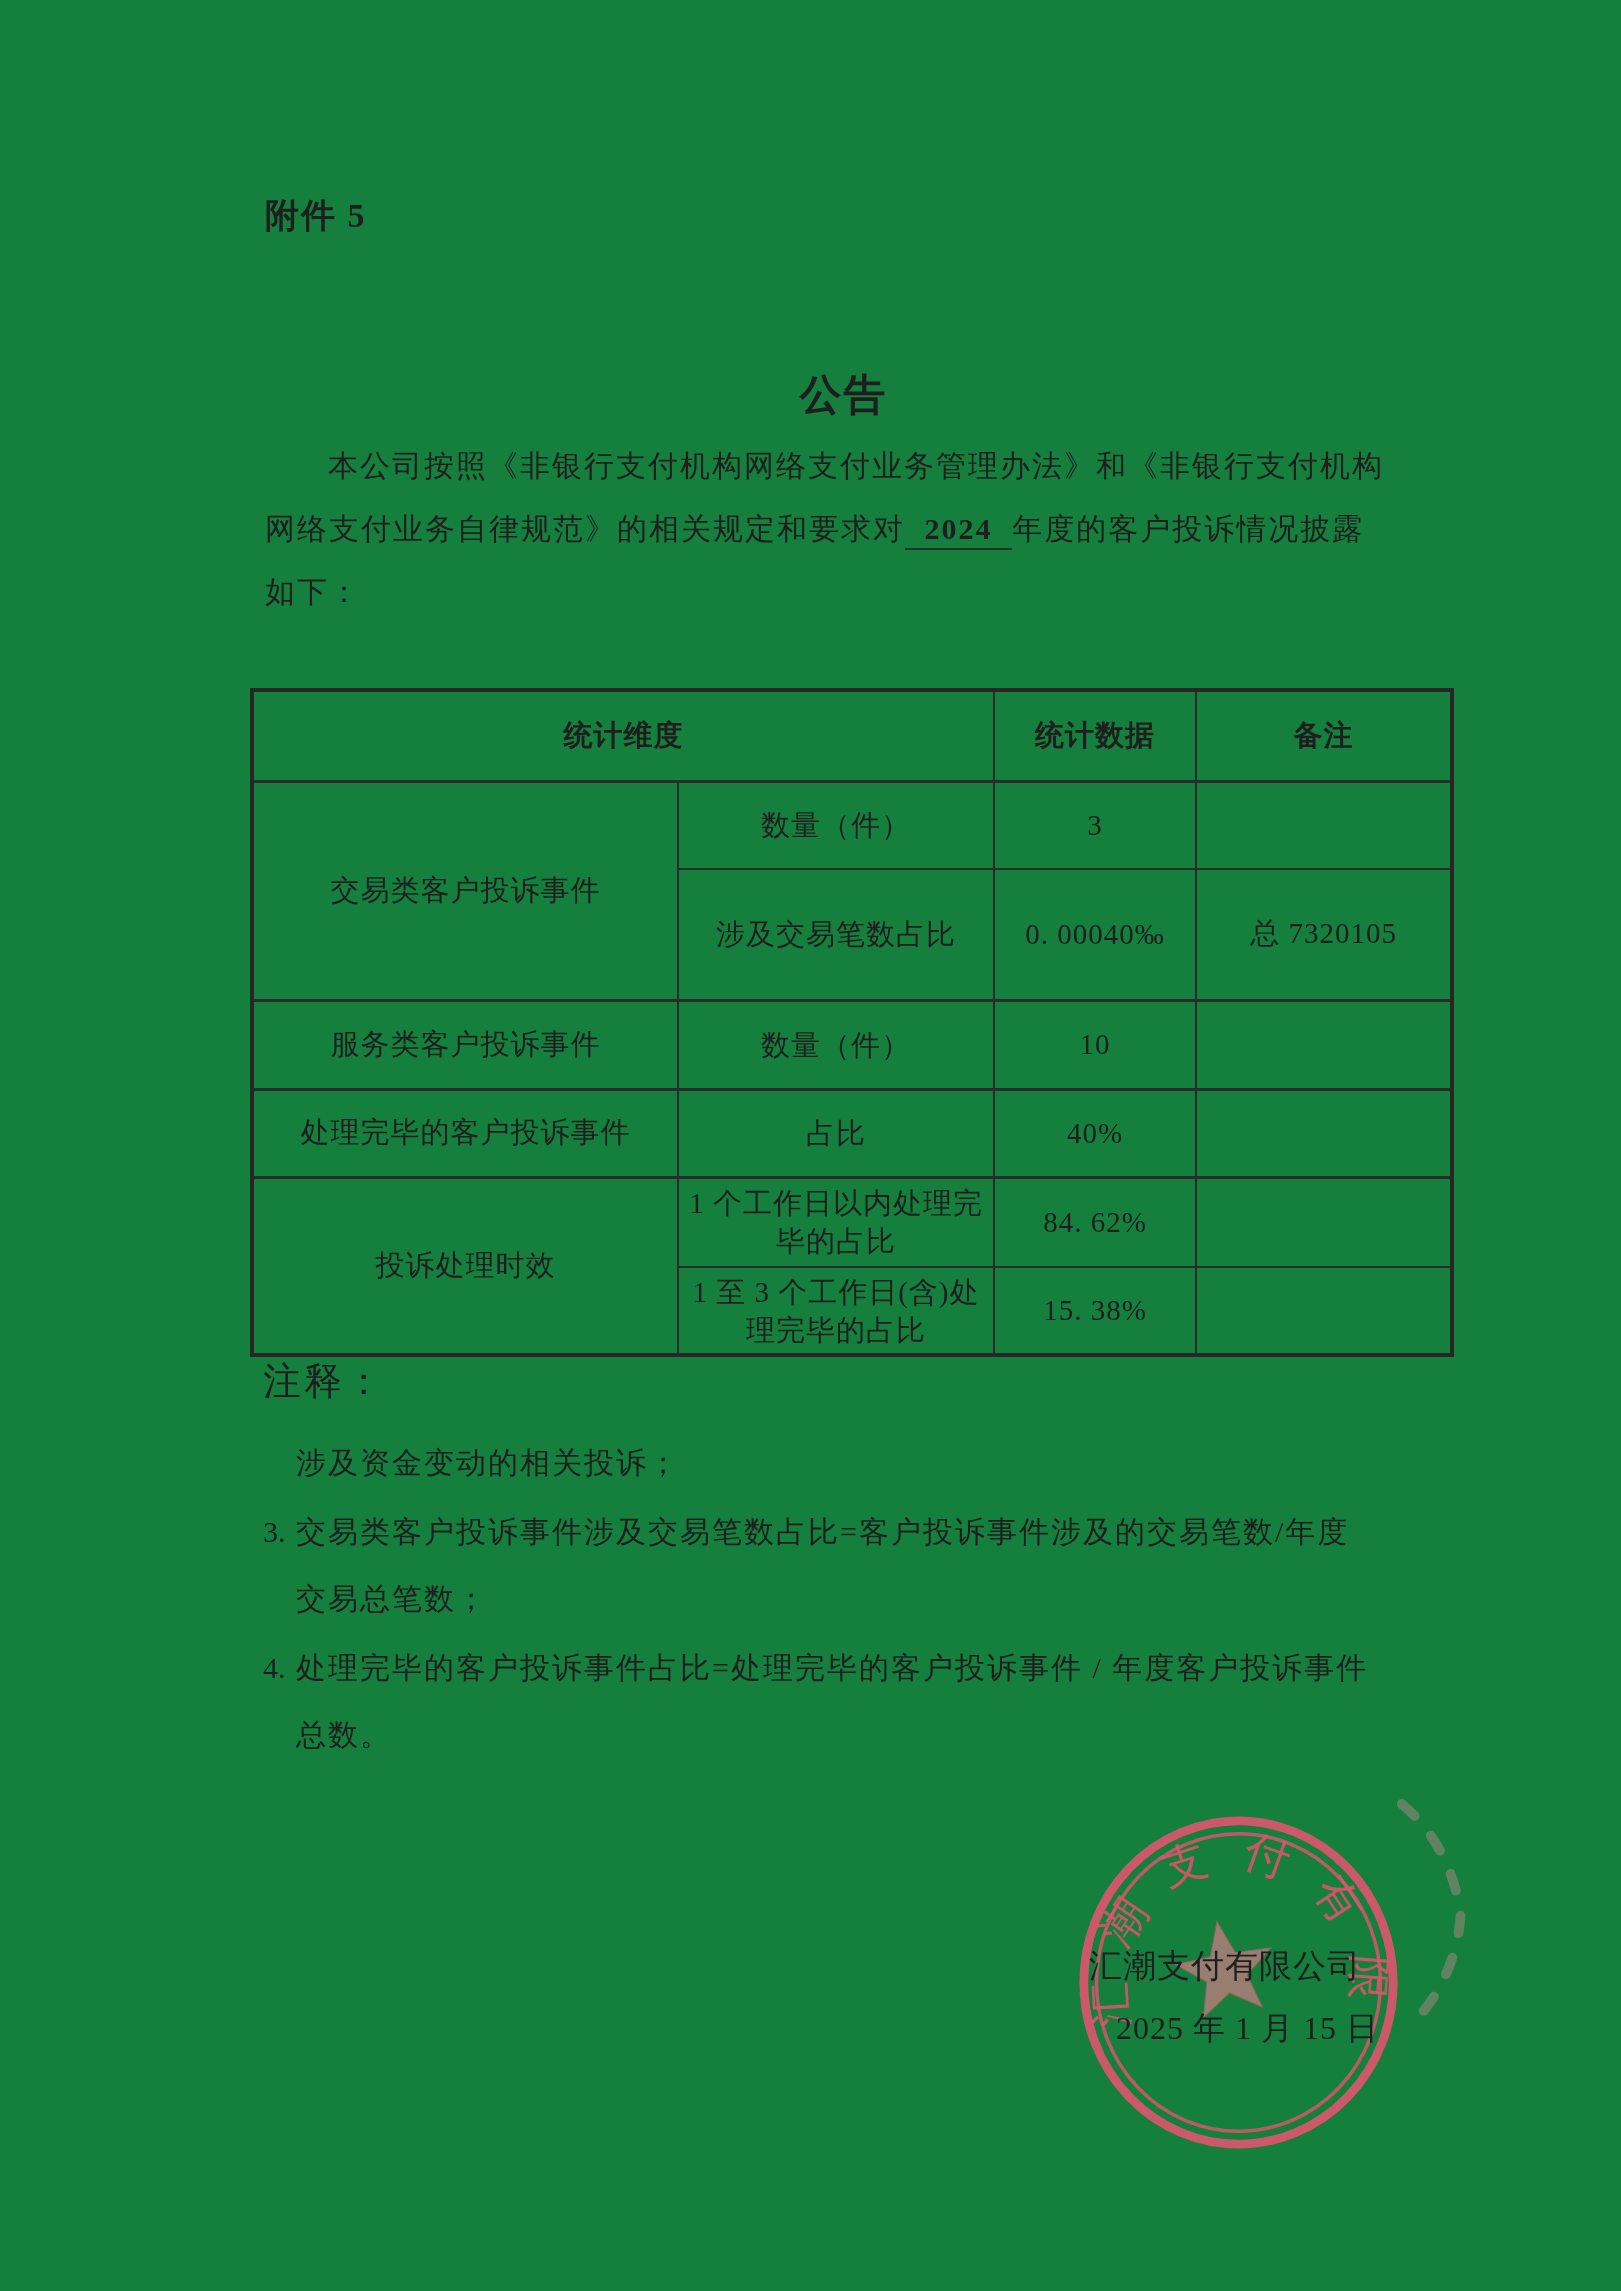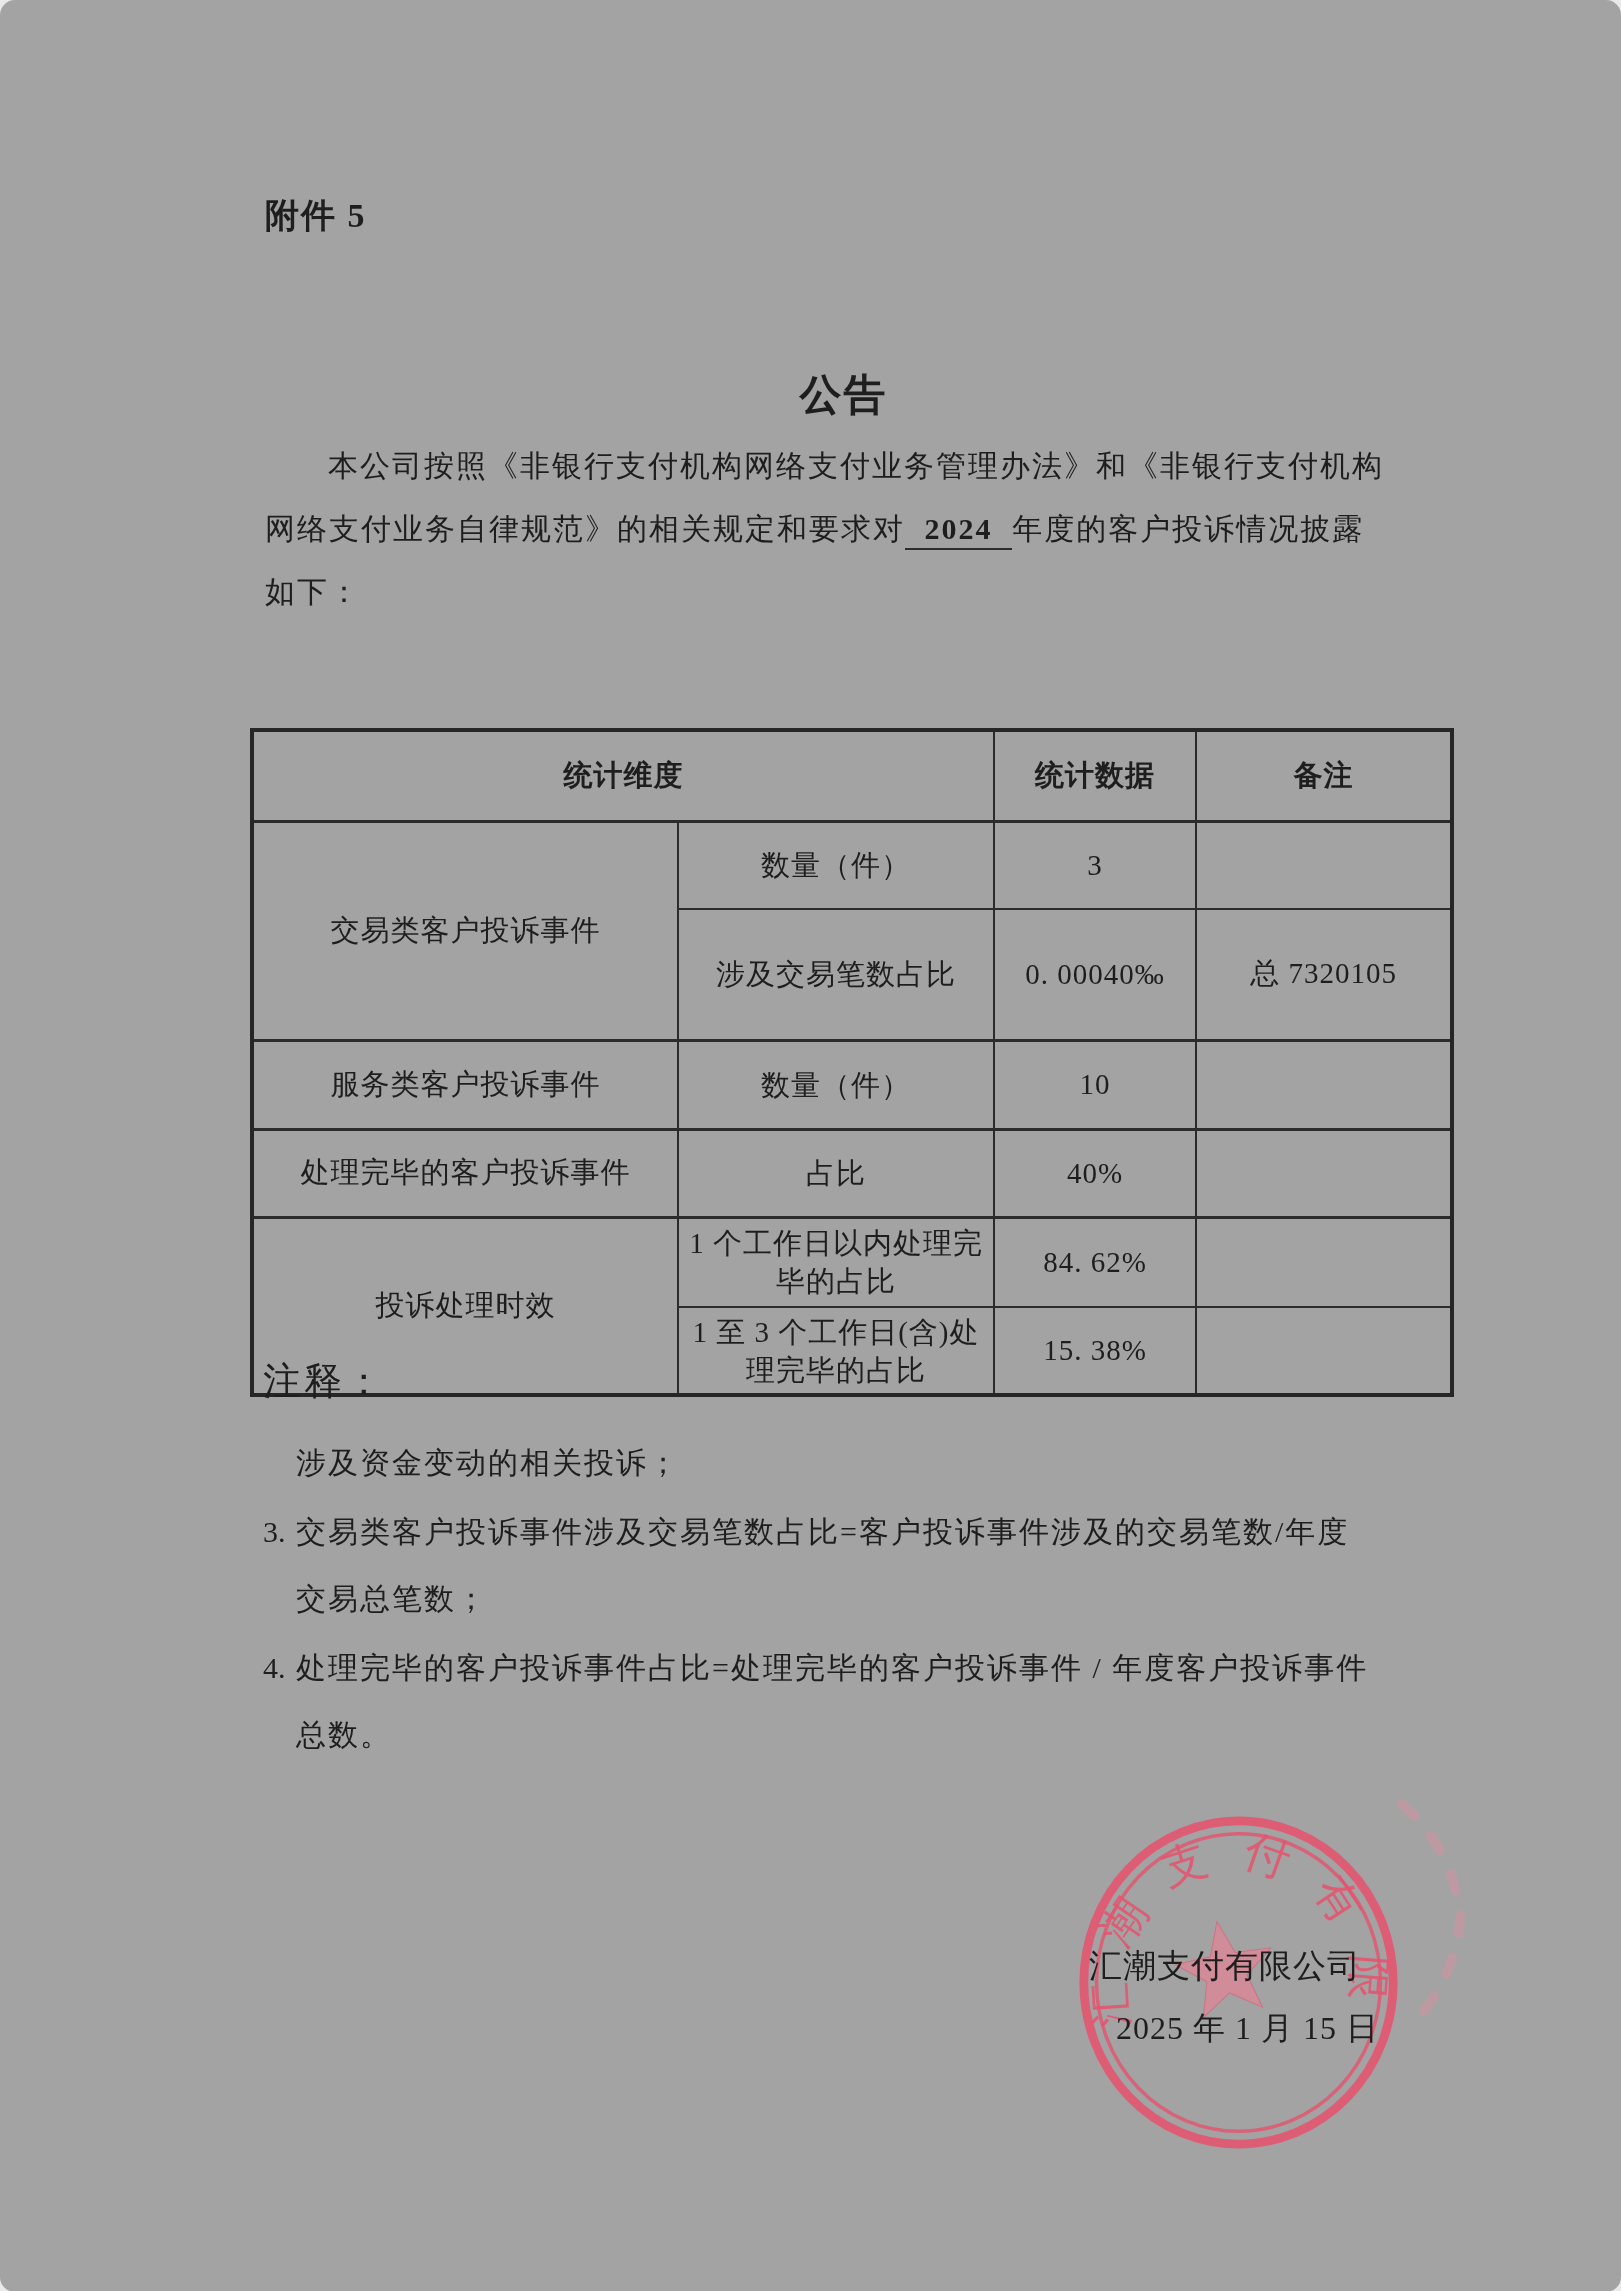--- a/index.html
+++ b/index.html
@@ -1,24 +1,23 @@
 <!DOCTYPE html>
 <html><head>
 <meta charset="utf-8">
 <style>
   html,body{margin:0;padding:0;background:#e9e9e9;}
   .page{
     position:relative;
     width:1621px;height:2292px;
     margin:0 auto;
-    background:#a3a3a3;
+    background:#15803d;
     overflow:hidden;
     font-family:"Liberation Serif","DejaVu Serif",serif;
     color:#1e1e1e;
-    border-radius:15px;
   }
   .abs{position:absolute;}
   .nowrap{white-space:nowrap;}
 
   .attachment{
     left:265px;top:193px;
     font-size:34px;font-weight:bold;letter-spacing:2px;
   }
   .title{
     left:265px;top:279px;width:1157px;
@@ -51,21 +50,21 @@
     border-collapse:collapse;
     table-layout:fixed;
   }
   table.stats td{
     border:2.9px solid #2b2b2b;
     text-align:center;vertical-align:middle;
     font-size:29px;letter-spacing:1px;
     padding:0 5.9px;
     overflow:hidden;
   }
-  table.stats{border:4.9px solid #262626;margin-top:40px;}
+  table.stats{border:4.9px solid #262626;}
   td.th{font-size:32px;font-weight:bold;letter-spacing:2.9px;border-bottom-width:4.9px;}
   tr.major-top td{border-top-width:3.9px;}
   td.value{font-size:31px;letter-spacing:1px;}
   td.subdim{line-height:38px;}
   td.remark-cell{
     text-align:left;vertical-align:top;
     padding:9.8px 3.9px 0 13.7px;
     font-size:29px;letter-spacing:1px;
   }
 

